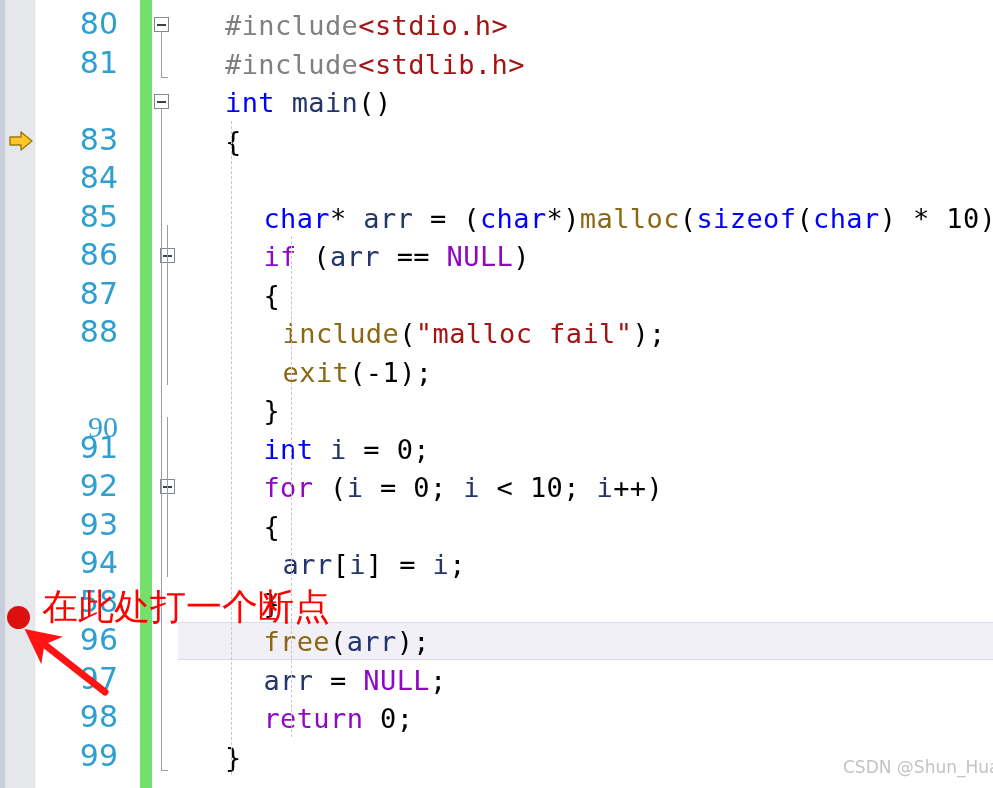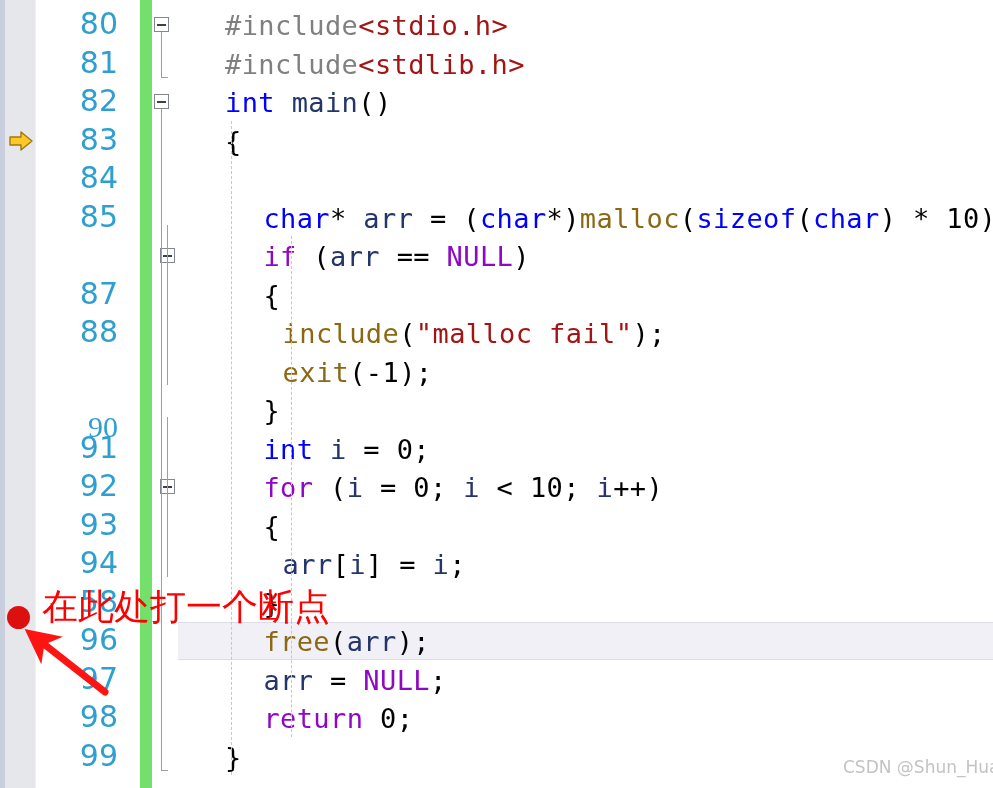--- a/index.html
+++ b/index.html
@@ -92,24 +92,24 @@
   <div class="edge-strip"></div>
 
   <div class="bp-gutter"></div>
   <div class="gutter-sep"></div>
 
   <div class="cur-line" id="cur-line-hl" style="top: 622px;"></div>
 
   <div class="linenum-col" id="linenum-col">
       <div class="linenum" style="top: 5px;">80</div>
       <div class="linenum" style="top: 43.5px;">81</div>
-      <div class="linenum" style="top: 82px;">82</div>
       <div class="linenum" style="top: 120.5px;">83</div>
       <div class="linenum" style="top: 159px;">84</div>
       <div class="linenum" style="top: 197.5px;">85</div>
+      <div class="linenum" style="top: 236px;">86</div>
       <div class="linenum" style="top: 274.5px;">87</div>
       <div class="linenum" style="top: 313px;">88</div>
       <div class="linenum" style="top: 408px; font-family: Liberation Serif, serif;">90</div>
       <div class="linenum" style="top: 428.5px;">91</div>
       <div class="linenum" style="top: 467px;">92</div>
       <div class="linenum" style="top: 505.5px;">93</div>
       <div class="linenum" style="top: 544px;">94</div>
       <div class="linenum" style="top: 582.5px;">58</div>
       <div class="linenum" style="top: 621px;">96</div>
       <div class="linenum" style="top: 659.5px;">97</div>

